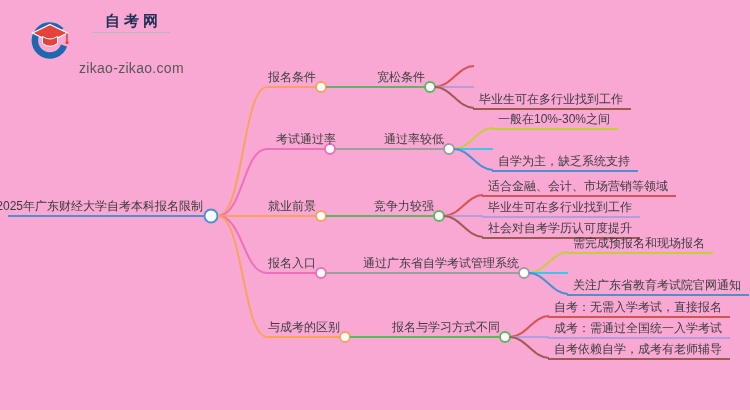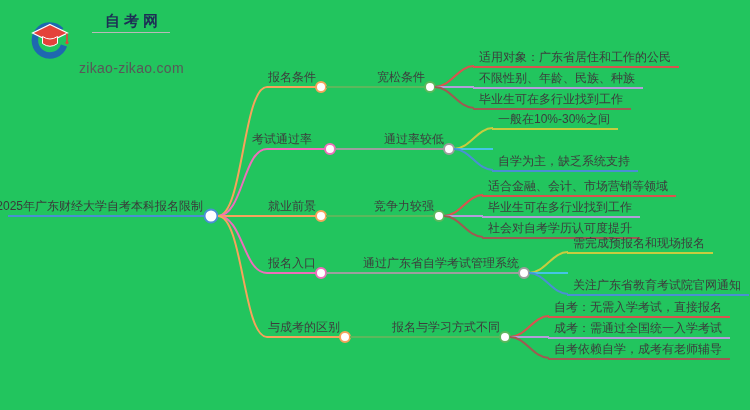--- a/index.html
+++ b/index.html
@@ -1,17 +1,17 @@
 <!DOCTYPE html>
 <html><head>
 <meta charset="utf-8">
 <style>
   html,body{margin:0;padding:0;background:#ffffff;}
   #stage{
-    position:relative;width:750px;height:410px;overflow:hidden;background:#22c55e;
+    position:relative;width:750px;height:410px;overflow:hidden;background:#f9a8d4;
     font-family:"Liberation Sans","DejaVu Sans",sans-serif;color:#3d3d3d;
   }
   
   #logo{position:absolute;left:28px;top:12px;display:flex;align-items:center;gap:9px;cursor:pointer;}
   #logo .textcol{display:flex;flex-direction:column;align-items:center;}
   #logo .sitename{font-size:15px;font-weight:bold;color:#1d2f55;letter-spacing:4px;margin-left:4px;line-height:18px;}
   #logo .divider{width:78px;height:1px;background:#b9b9b9;margin:2px 0 2px 0;}
   #logo .domain{font-size:14px;color:#585858;letter-spacing:.3px;line-height:11px;margin-top:28px;}
   
   #mm{position:absolute;left:0;top:0;width:750px;height:410px;}
@@ -77,24 +77,22 @@
         <circle cx="345" cy="337" r="5" fill="#ffffff" stroke="#F7A35C" stroke-width="2"></circle>
         <path d="M 350 337 L 500 337" fill="none" stroke="#5CB85C" stroke-width="2"></path>
         <circle cx="505" cy="337" r="5" fill="#ffffff" stroke="#5CB85C" stroke-width="2"></circle>
         <path d="M 510 337 C 526 337 533 316 549 316" fill="none" stroke="#D9534F" stroke-width="2"></path>
         <path d="M 510 337 C 526 337 533 337 549 337" fill="none" stroke="#B39DDB" stroke-width="2"></path>
         <path d="M 510 337 C 526 337 533 358 549 358" fill="none" stroke="#9E5B52" stroke-width="2"></path>
       </svg>
   <div class="mlabel root-label node-label" style="right: 547px; top: 198px;">2025年广东财经大学自考本科报名限制</div>
       <div class="mlabel node-label" style="right: 434px; top: 69px;">报名条件</div>
       <div class="mlabel node-label" style="right: 325px; top: 69px; margin-left: 26px;">宽松条件</div>
-      <div class="mlabel leaf-label" style="left: 473px; top: 49px; border-bottom-color: rgb(217, 83, 79);">适用对象：广东省居住和工作的公民</div>
-      <div class="mlabel leaf-label" style="left: 473px; top: 70px; border-bottom-color: rgb(179, 157, 219);">不限性别、年龄、民族、种族</div>
       <div class="mlabel leaf-label" style="left: 473px; top: 91px; border-bottom-color: rgb(158, 91, 82);">毕业生可在多行业找到工作</div>
-      <div class="mlabel node-label" style="right: 438px; top: 131px;">考试通过率</div>
+      <div class="mlabel node-label" style="right: 414px; top: 131px;">考试通过率</div>
       <div class="mlabel node-label" style="right: 306px; top: 131px;">通过率较低</div>
       <div class="mlabel leaf-label" style="left: 492px; top: 111px; border-bottom-color: rgb(199, 204, 63);">一般在10%-30%之间</div>
       <div class="mlabel leaf-label" style="left: 492px; top: 153px; border-bottom-color: rgb(74, 144, 210);">自学为主，缺乏系统支持</div>
       <div class="mlabel node-label" style="right: 434px; top: 198px;">就业前景</div>
       <div class="mlabel node-label" style="right: 316px; top: 198px;">竞争力较强</div>
       <div class="mlabel leaf-label" style="left: 482px; top: 178px; border-bottom-color: rgb(217, 83, 79);">适合金融、会计、市场营销等领域</div>
       <div class="mlabel leaf-label" style="left: 482px; top: 199px; border-bottom-color: rgb(179, 157, 219);">毕业生可在多行业找到工作</div>
       <div class="mlabel leaf-label" style="left: 482px; top: 220px; border-bottom-color: rgb(158, 91, 82);">社会对自考学历认可度提升</div>
       <div class="mlabel node-label" style="right: 434px; top: 255px;">报名入口</div>
       <div class="mlabel node-label" style="right: 231px; top: 255px;">通过广东省自学考试管理系统</div>

